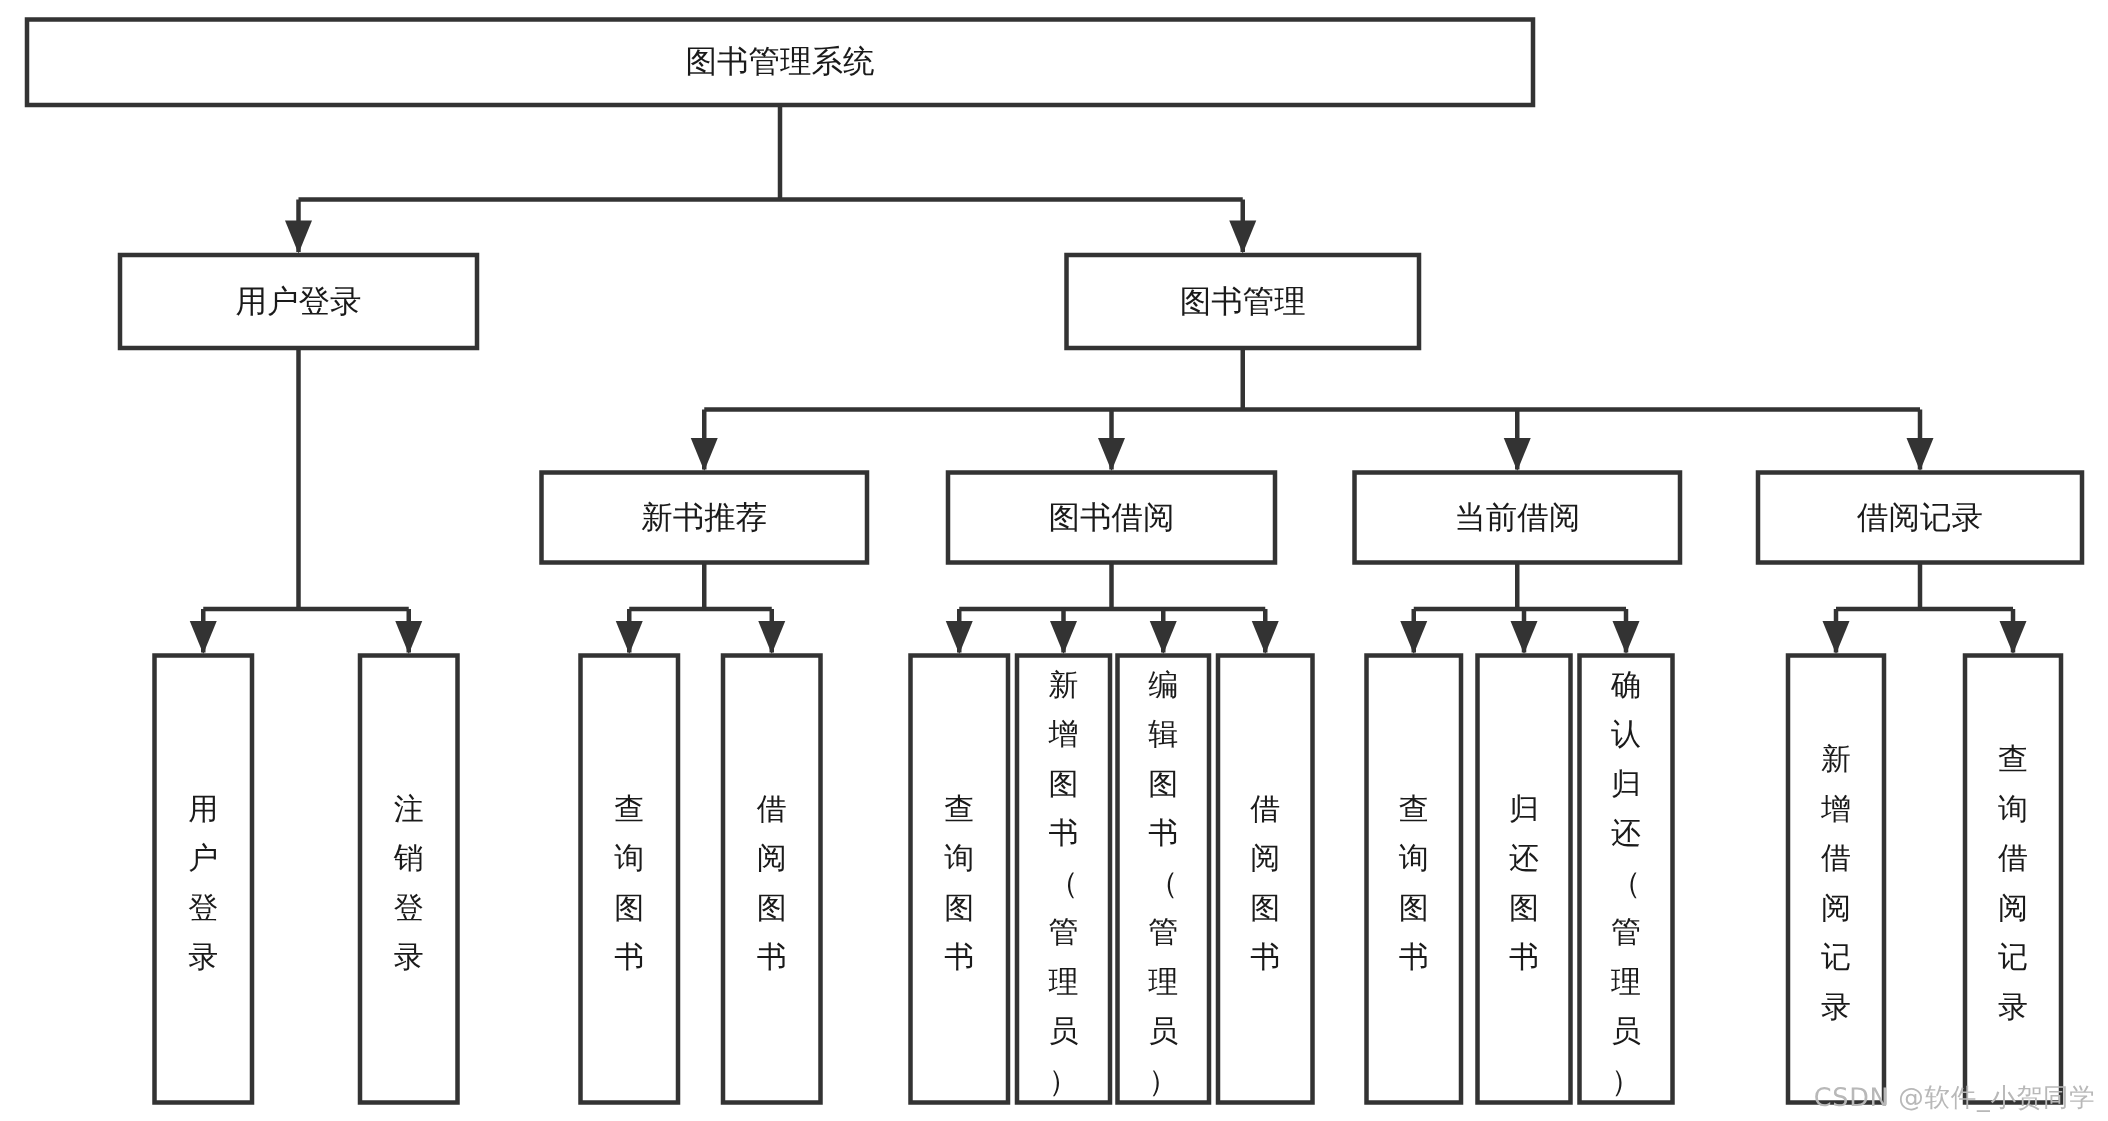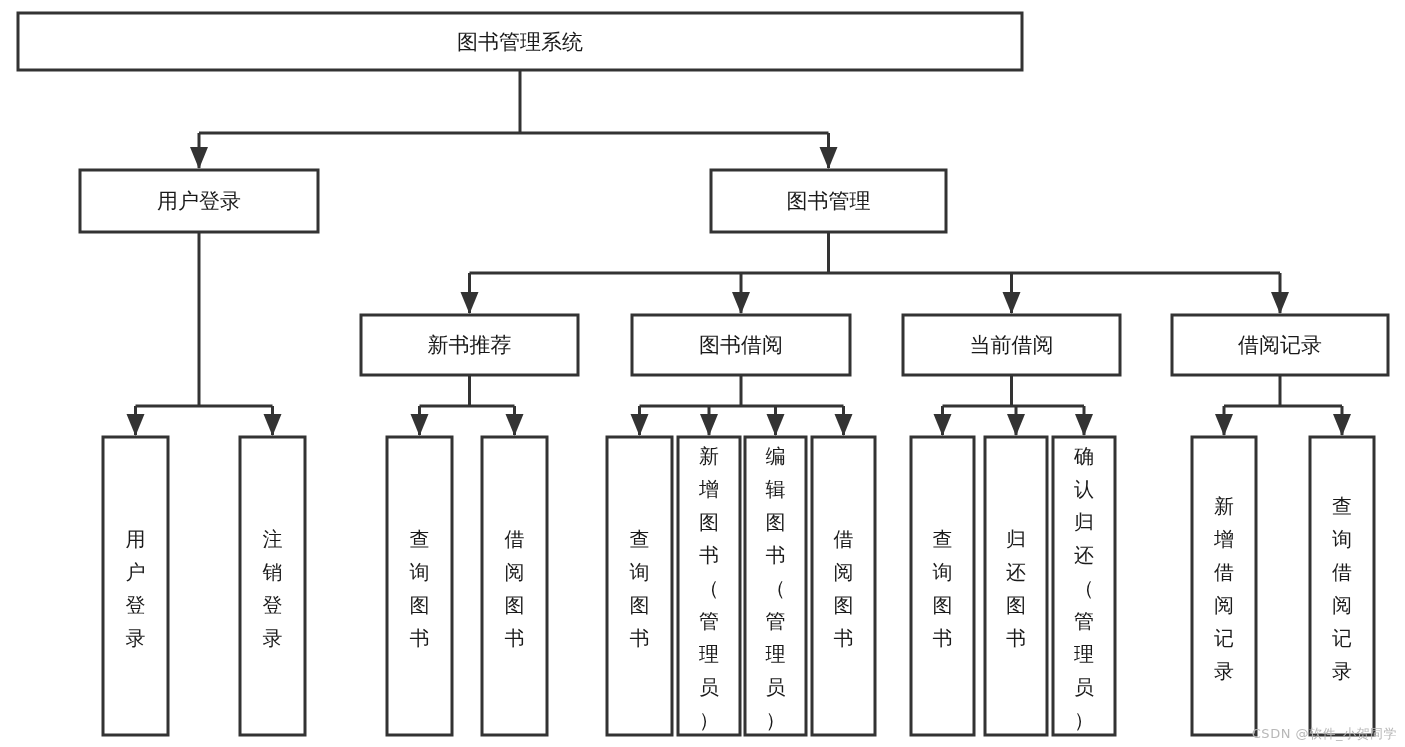--- a/index.html
+++ b/index.html
@@ -54,21 +54,21 @@
     fill: #1a1a1a;
     font-family: "DejaVu Sans", "Liberation Sans", sans-serif;
     font-size: 20px;
     text-anchor: middle;
   }
   .watermark-text {
     position: absolute;
     right: 8px;
     bottom: 4px;
     font-family: "DejaVu Sans", "Liberation Sans", sans-serif;
-    font-size: 13px;
+    font-size: 17px;
     color: #b8b8b8;
     white-space: nowrap;
     letter-spacing: 0.5px;
     user-select: none;
   }
 </style>
 </head>
 <body>
 
 <div id="diagram-root">

